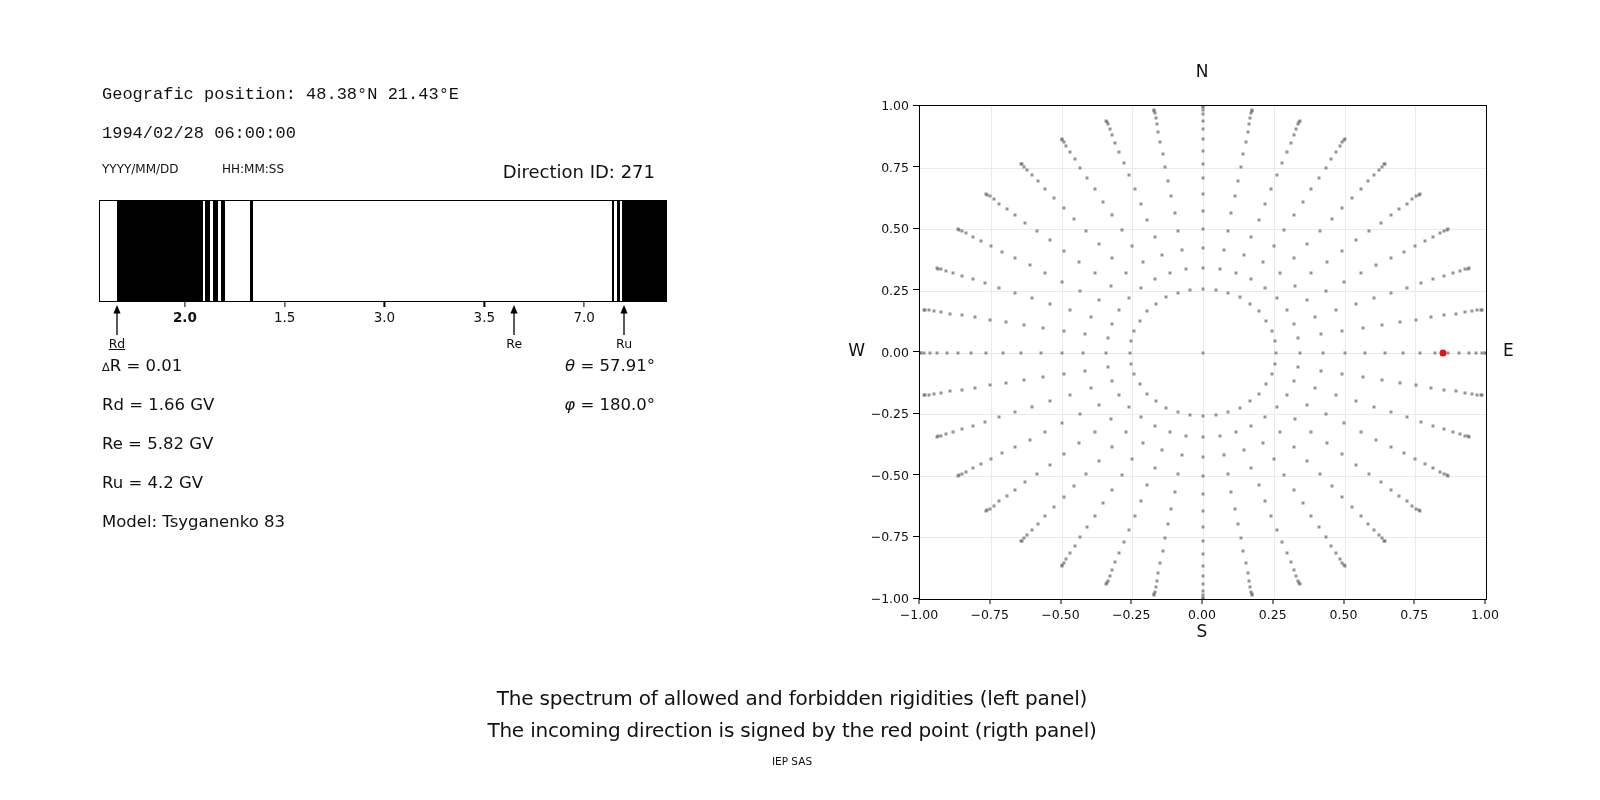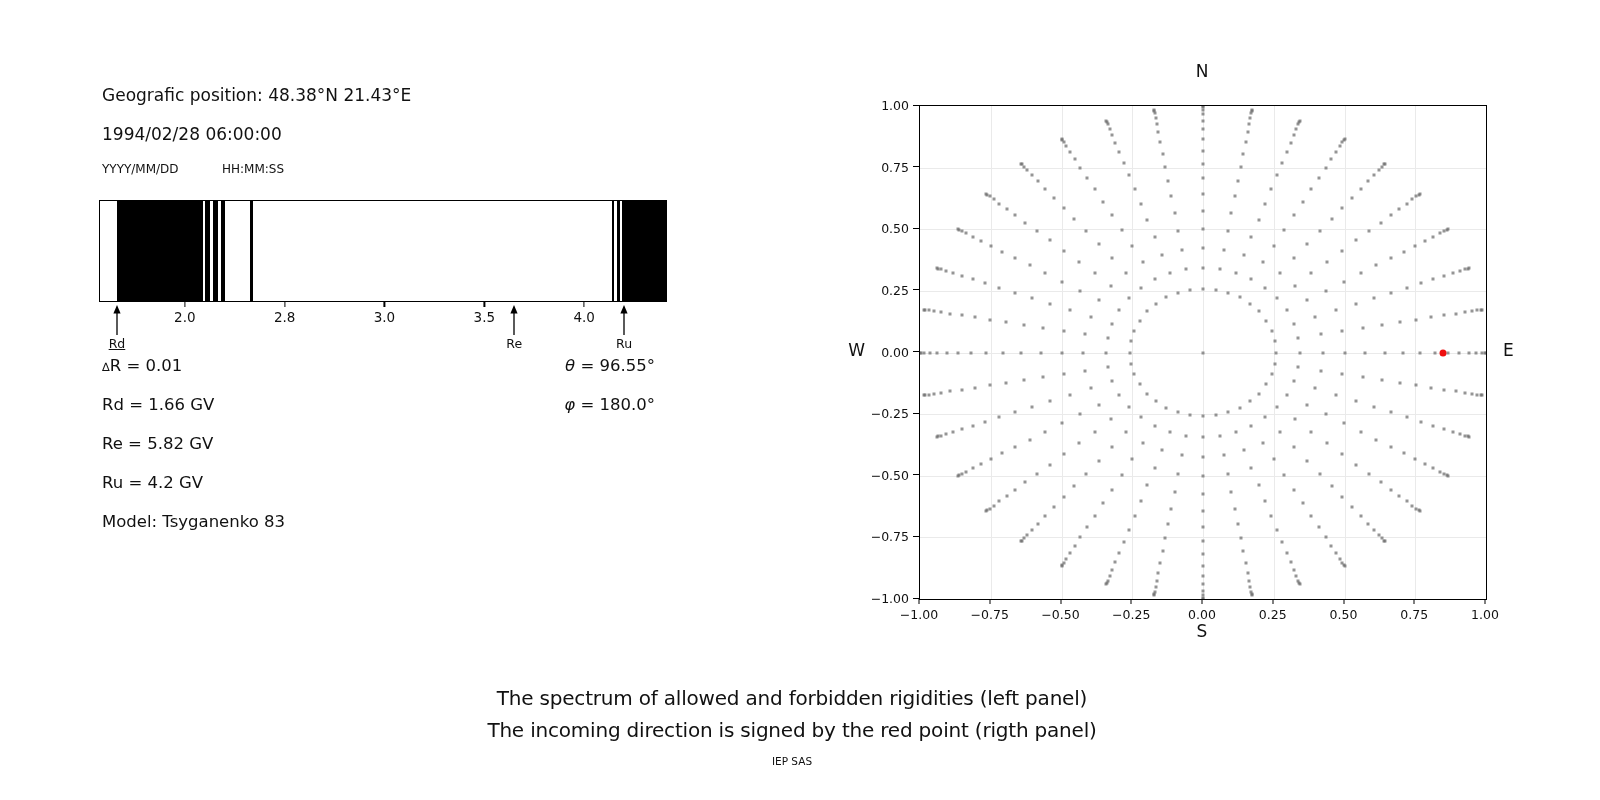--- a/index.html
+++ b/index.html
@@ -1,21 +1,21 @@
 <!DOCTYPE html>
 <html><head>
 <meta charset="utf-8">
 <style>
   html,body{margin:0;padding:0;background:#fff;}
   #app{position:relative;width:1600px;height:800px;background:#ffffff;overflow:hidden;
        font-family:"DejaVu Sans","Liberation Sans",sans-serif;color:#111;}
   .abs{position:absolute;}
 
   
-  .h-main{font-size:17px;}
+  .h-main{font-size:17px;font-family:Liberation Mono, monospace;}
   .h-small{font-size:12px;}
   .dir-id{font-size:18px;text-align:right;}
   .info-line{font-size:16.5px;}
   .info-right{font-size:16.5px;text-align:right;}
   .delta-sym{font-size:11.5px;}
   .math-sym{font-style:italic;}
 
   
   #barcode-plot{left:99px;top:200px;width:566px;height:100px;border:1.5px solid #000;
                 background:#fff;overflow:hidden;}
@@ -55,42 +55,43 @@
 </style>
 </head>
 <body>
 
 <div id="app">
 
   <div class="abs h-main" style="left:102px;top:85px;">Geografic position: 48.38°N 21.43°E</div>
   <div class="abs h-main" style="left:102px;top:124px;">1994/02/28 06:00:00</div>
   <div class="abs h-small" style="left:102px;top:162px;">YYYY/MM/DD</div>
   <div class="abs h-small" style="left:222px;top:162px;">HH:MM:SS</div>
+  <div class="abs dir-id" style="left:405px;top:161px;width:250px;">Direction ID: 271</div>
 
   <div id="barcode-plot" class="abs">
       <div class="band" style="left: 2.98246%; width: 15.1579%;"></div>
       <div class="band" style="left: 18.5614%; width: 0.947368%;"></div>
       <div class="band" style="left: 20.0351%; width: 0.736842%;"></div>
       <div class="band" style="left: 21.3333%; width: 0.701754%;"></div>
       <div class="band" style="left: 26.4211%; width: 0.666667%;"></div>
       <div class="band" style="left: 90.386%; width: 0.491228%;"></div>
       <div class="band" style="left: 91.2982%; width: 0.491228%;"></div>
       <div class="band" style="left: 92.1404%; width: 7.85965%;"></div>
     </div>
   <div id="barcode-xaxis" class="abs">
       <div class="btick" style="left: 15.0877%;"></div>
-      <div class="btick-label" style="left: 15.0877%;">2.0</div>
+      <div class="btick-label" style="left: 15.0877%; font-weight: bold;">2.0</div>
       <div class="btick" style="left: 32.6316%;"></div>
-      <div class="btick-label" style="left: 32.6316%;">2.8</div>
+      <div class="btick-label" style="left: 32.6316%;">1.5</div>
       <div class="btick" style="left: 50.1754%;"></div>
       <div class="btick-label" style="left: 50.1754%;">3.0</div>
       <div class="btick" style="left: 67.7193%;"></div>
       <div class="btick-label" style="left: 67.7193%;">3.5</div>
       <div class="btick" style="left: 85.2632%;"></div>
-      <div class="btick-label" style="left: 85.2632%;">4.0</div>
+      <div class="btick-label" style="left: 85.2632%;">7.0</div>
     </div>
   <div id="barcode-arrows" class="abs">
       <div class="arrow" style="left: 3.15789%; text-decoration: underline;">
         <svg width="12" height="30">
           <line x1="6" y1="30" x2="6" y2="4" stroke="#000" stroke-width="1.3"></line>
           <polygon points="6,0 2.4,8.5 9.6,8.5" fill="#000"></polygon>
         </svg>
         <div class="arrow-label">Rd</div>
       </div>
       <div class="arrow" style="left: 72.9825%;">
@@ -108,21 +109,21 @@
         <div class="arrow-label">Ru</div>
       </div>
     </div>
 
   <div class="abs info-line" style="left:102px;top:356px;"><span class="delta-sym">∆</span><span>R = 0.01</span></div>
   <div class="abs info-line" style="left:102px;top:395px;">Rd = 1.66 GV</div>
   <div class="abs info-line" style="left:102px;top:434px;">Re = 5.82 GV</div>
   <div class="abs info-line" style="left:102px;top:473px;">Ru = 4.2 GV</div>
   <div class="abs info-line" style="left:102px;top:512px;">Model: Tsyganenko 83</div>
 
-  <div class="abs info-right" style="left:405px;top:356px;width:250px;"><span class="math-sym">θ</span><span> = 96.55°</span></div>
+  <div class="abs info-right" style="left:405px;top:356px;width:250px;"><span class="math-sym">θ</span><span> = 57.91°</span></div>
   <div class="abs info-right" style="left:405px;top:395px;width:250px;"><span class="math-sym">φ</span><span> = 180.0°</span></div>
 
   <div id="n-label" class="abs" style="top:61px;">N</div>
   <div id="direction-plot" class="abs">
       <div class="gridline-v" style="left: 12.5%;"></div>
       <div class="gridline-h" style="top: 87.5%;"></div>
       <div class="gridline-v" style="left: 25%;"></div>
       <div class="gridline-h" style="top: 75%;"></div>
       <div class="gridline-v" style="left: 37.5%;"></div>
       <div class="gridline-h" style="top: 62.5%;"></div>

